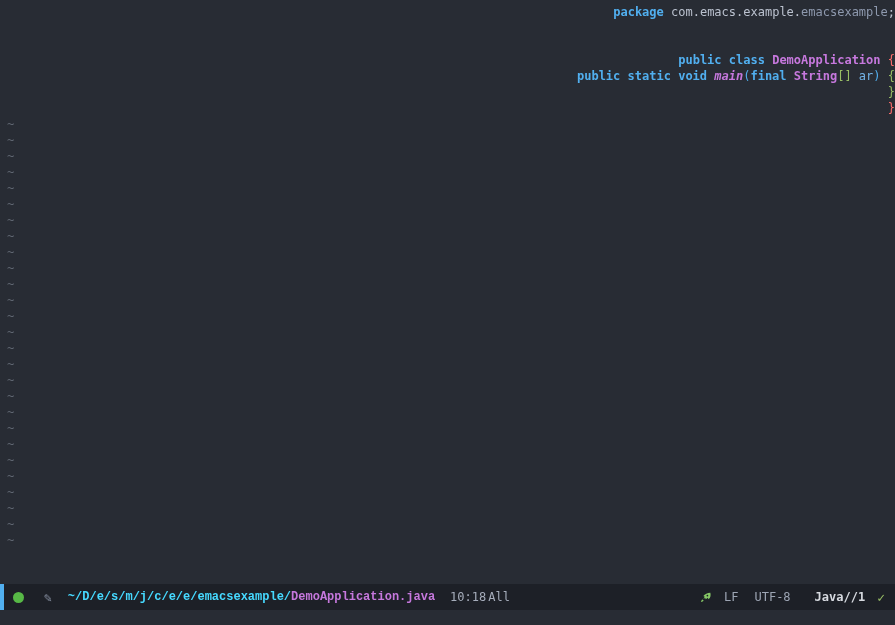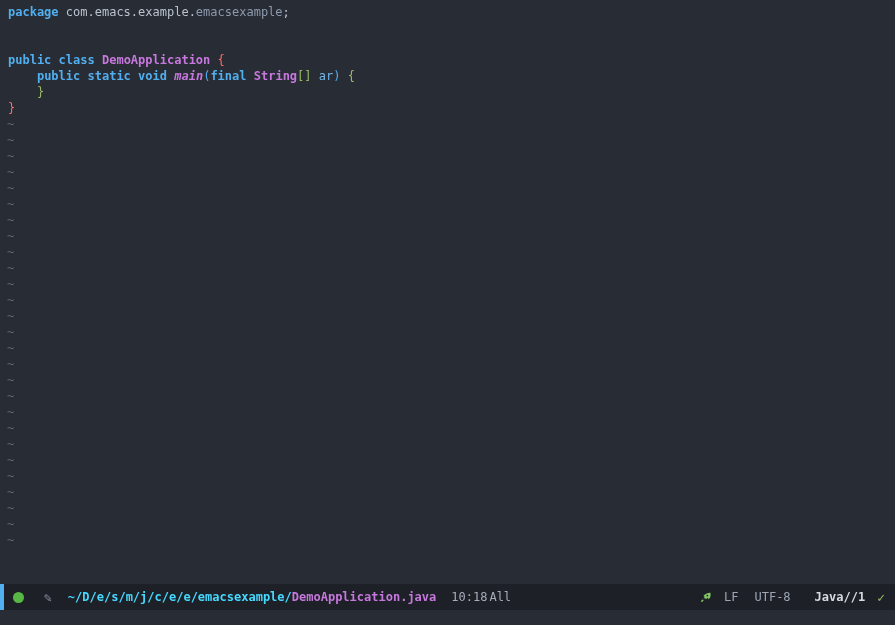--- a/index.html
+++ b/index.html
@@ -10,21 +10,21 @@
   }
   *{margin:0;padding:0;box-sizing:border-box;}
   html,body{width:895px;height:625px;overflow:hidden;}
   body{
     background:var(--bg);
     font-family:"DejaVu Sans Mono", monospace;
     font-size:12px;
   }
   .frame{width:895px;height:625px;display:flex;flex-direction:column;}
   .editor{height:584px;padding-top:4px;overflow:hidden;cursor:text;}
-  .code-line{height:16px;line-height:16px;padding-left:8px;white-space:pre;color:var(--fg);}
+  .code-line{height:16px;line-height:16px;padding-left:8px;white-space:pre;color:var(--fg);text-align:right;}
   .code-line.current{background:var(--hl);}
   .tilde-line{height:16px;line-height:16px;padding-left:7px;color:var(--tilde);}
   .s-pl{color:var(--fg);}
   .s-kw{color:var(--blue);font-weight:bold;}
   .s-type{color:var(--magenta);font-weight:bold;}
   .s-fn{color:var(--magenta);font-weight:bold;font-style:italic;}
   .s-green{color:var(--green);}
   .s-greenb{color:var(--green);font-weight:bold;}
   .s-dred{color:var(--red);}
   .s-dgreen{color:var(--green);}
@@ -32,21 +32,21 @@
   .s-const{color:var(--const);}
   .s-arg{color:var(--arg);}
   .cursor{background:var(--cursor);color:#1b1e24;}
   .modeline{
     position:relative;height:26px;background:var(--ml-bg);
     display:flex;align-items:center;color:var(--ml-fg);flex:none;
   }
   .ml-bar{position:absolute;left:0;top:0;width:4px;height:100%;background:var(--blue);}
   .ml-dot{width:11px;height:11px;border-radius:50%;background:var(--dot);margin-left:13px;flex:none;}
   .ml-pencil{margin-left:20px;color:#8a93a5;font-size:13px;}
-  .ml-path{margin-left:16px;font-weight:bold;white-space:pre;}
+  .ml-path{margin-left:16px;font-weight:bold;white-space:pre;font-family:Liberation Mono, monospace;}
   .ml-dir{color:var(--cyan);}
   .ml-file{color:var(--magenta);}
   .ml-pos{margin-left:15px;color:#a6adbb;}
   .ml-all{margin-left:2px;color:#a6adbb;}
   .spacer{flex:1;}
   .ml-rocket{display:flex;align-items:center;color:var(--rocket);margin-right:12px;}
   .ml-eol{color:var(--ml-fg);}
   .ml-enc{color:var(--ml-fg);margin-left:16px;}
   .ml-mode{color:#d7dae0;font-weight:bold;margin-left:24px;}
   .ml-check{color:var(--check);font-weight:bold;margin-left:12px;margin-right:10px;font-size:13px;}

